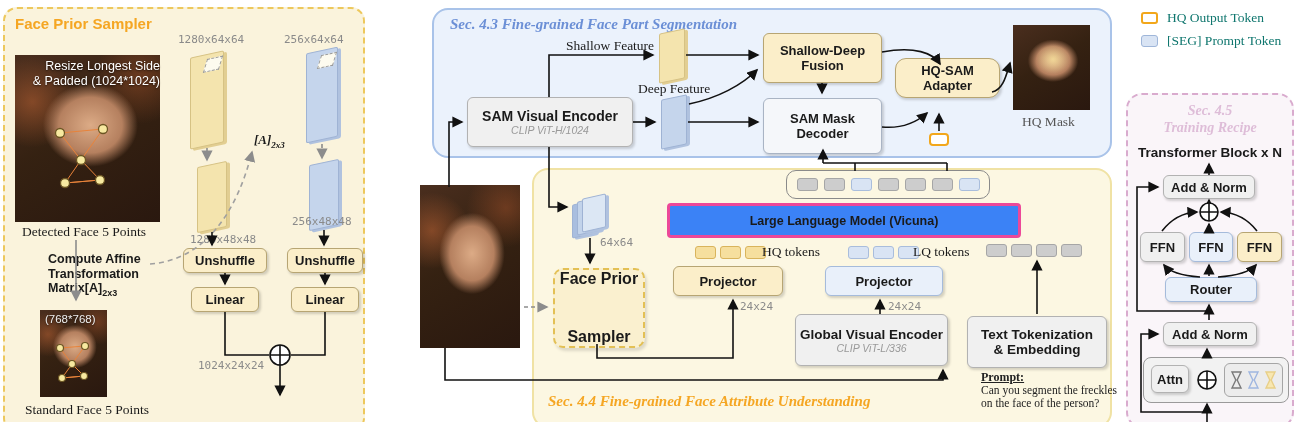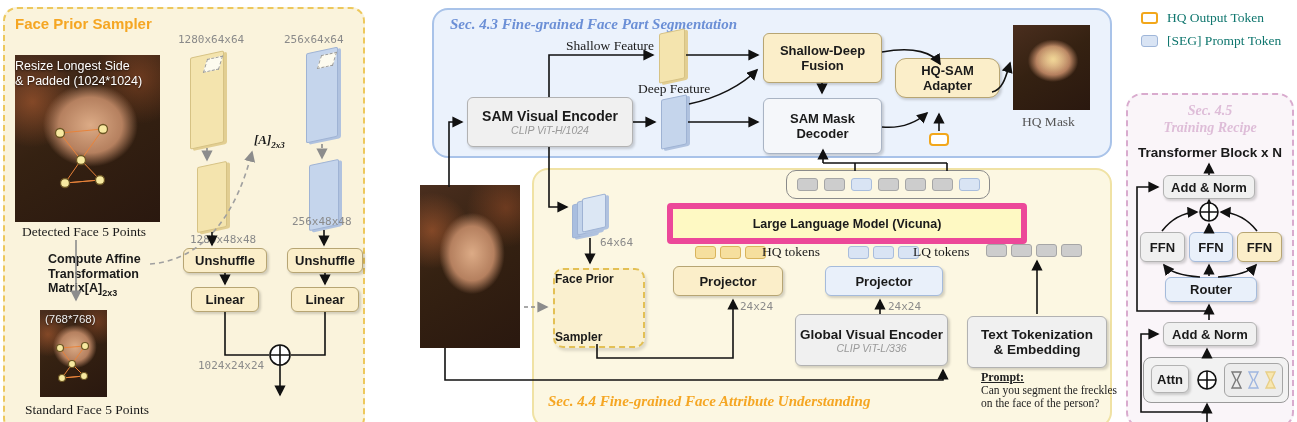--- a/index.html
+++ b/index.html
@@ -19,37 +19,37 @@
   .t-pink{color:#DEBDD8;text-align:center;font-size:14px;line-height:17px;}
   
   .box{position:absolute;box-sizing:border-box;border-radius:6px;display:flex;flex-direction:column;
        align-items:center;justify-content:center;text-align:center;font-weight:bold;font-size:13px;
        line-height:15px;box-shadow:1.5px 2px 2.5px rgba(0,0,0,.16);}
   .gray-box{background:#F0F0F0;border:1px solid #B2B2B2;}
   .cream-box{background:#FBEEC9;border:1px solid #B7A573;}
   .blue-box{background:#E9F0FA;border:1px solid #A5BBDB;}
   .white-box{background:#F5F7FA;border:1px solid #A9B4C4;}
   .sub-it{font-weight:normal;font-style:italic;font-size:10.5px;color:#999;line-height:12px;}
-  .llm{position:absolute;background:#fef9c3;border:6px solid #ec4899;border-radius:4px;
+  .llm{position:absolute;background:#3b82f6;border:3px solid #ec4899;border-radius:4px;
        display:flex;align-items:center;justify-content:center;font-weight:bold;font-size:12.5px;}
   
   .face{position:absolute;background:
      radial-gradient(ellipse 42% 32% at 52% 42%, #DCAB86 0%, #B5805F 52%, rgba(90,56,38,0) 78%),
      radial-gradient(circle at 12% 28%, rgba(200,105,55,.5), transparent 26%),
      radial-gradient(circle at 86% 14%, rgba(170,85,45,.45), transparent 24%),
      linear-gradient(150deg,#4A2E1E 0%,#38231573 45%,#2A180F 100%);
      background-color:#32200F;}
   .face.masked{background:
      radial-gradient(ellipse 30% 24% at 52% 40%, rgba(252,238,160,.65), transparent 75%),
      radial-gradient(ellipse 42% 32% at 52% 42%, #DCAB86 0%, #B5805F 52%, rgba(90,56,38,0) 78%),
      linear-gradient(150deg,#4A2E1E 0%,#38231573 45%,#2A180F 100%);
      background-color:#32200F;}
   .face svg{position:absolute;left:0;top:0;}
   .img-note{position:absolute;left:0;right:0;top:4px;color:#fff;font-size:12.5px;line-height:15px;
-            text-align:left;text-shadow:0 1px 2px rgba(0,0,0,.6);}
+            text-align:right;text-shadow:0 1px 2px rgba(0,0,0,.6);}
   .img-note2{position:absolute;left:5px;top:3px;color:#eee;font-size:11.5px;text-shadow:0 1px 2px rgba(0,0,0,.6);}
   .serif{font-family:"Liberation Serif",serif;}
   .caption{position:absolute;font-family:"Liberation Serif",serif;font-size:13.5px;color:#1a1a1a;}
   .dim{position:absolute;font-family:"DejaVu Sans Mono",monospace;font-size:11px;color:#8A8A8A;}
   
   .plane{position:absolute;transform:skewY(-12deg);border-radius:2px;box-sizing:border-box;}
   .plane.y{background:#F4E4AE;border:1px solid #D6C284;box-shadow:3px 2px 0 #E2CE92;}
   .plane.b{background:#C5D5EC;border:1px solid #9FB3D4;box-shadow:3px 2px 0 #B0C2DF;}
   .patch{position:absolute;width:14px;height:11px;background:#FDFBEF;border:1px dashed #999;
          transform:skewX(-18deg);}
@@ -62,22 +62,22 @@
   .tok-container{position:absolute;border:1px solid #8A8A8A;border-radius:10px;display:flex;
                  align-items:center;justify-content:center;gap:6px;}
   .chip{width:17px;height:12px;border-radius:3px;box-sizing:border-box;display:inline-block;}
   .chip.hq{background:#fff;border:2.5px solid #F2A71B;}
   .chip.seg{background:#D9E4F4;border:1px solid #9FB6D9;}
   .legend-item{position:absolute;display:flex;align-items:center;gap:9px;
                font-family:"Liberation Serif",serif;font-size:13.5px;color:#0f766e;}
   .hq-out-token{position:absolute;width:20px;height:13px;background:#fff;border:2.5px solid #F2A71B;border-radius:4px;box-sizing:border-box;}
   .wires{position:absolute;left:0;top:0;pointer-events:none;z-index:50;}
   .fps-box{position:absolute;background:#FAF0CF;border:2.5px dashed #E3C055;border-radius:10px;
-           display:flex;flex-direction:column;justify-content:center;
-           font-weight:bold;font-size:12px;line-height:16px;box-shadow:2px 3px 3px rgba(0,0,0,.12);gap:42px;}
+           display:flex;flex-direction:column;align-items:center;justify-content:center;
+           font-weight:bold;font-size:16px;line-height:16px;box-shadow:2px 3px 3px rgba(0,0,0,.12);gap:42px;}
   .prompt{position:absolute;font-family:"Liberation Serif",serif;font-size:11.5px;line-height:13px;color:#222;}
   .hg-box{position:absolute;background:#ECECEC;border:1px solid #A5A5A5;border-radius:6px;
           display:flex;align-items:center;justify-content:center;gap:4px;}
   .attn-container{position:absolute;background:#F2F2F2;border:1px solid #9A9A9A;border-radius:8px;}
 </style>
 </head>
 <body>
 
 <div class="canvas">
 

